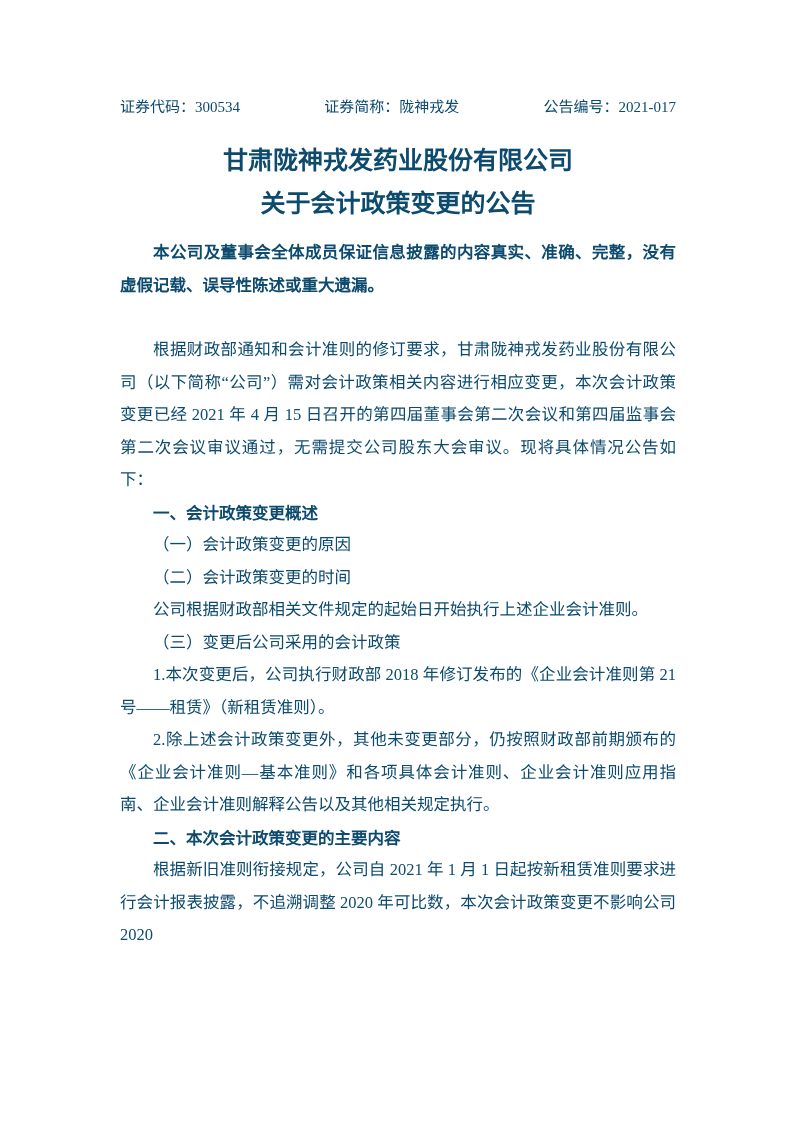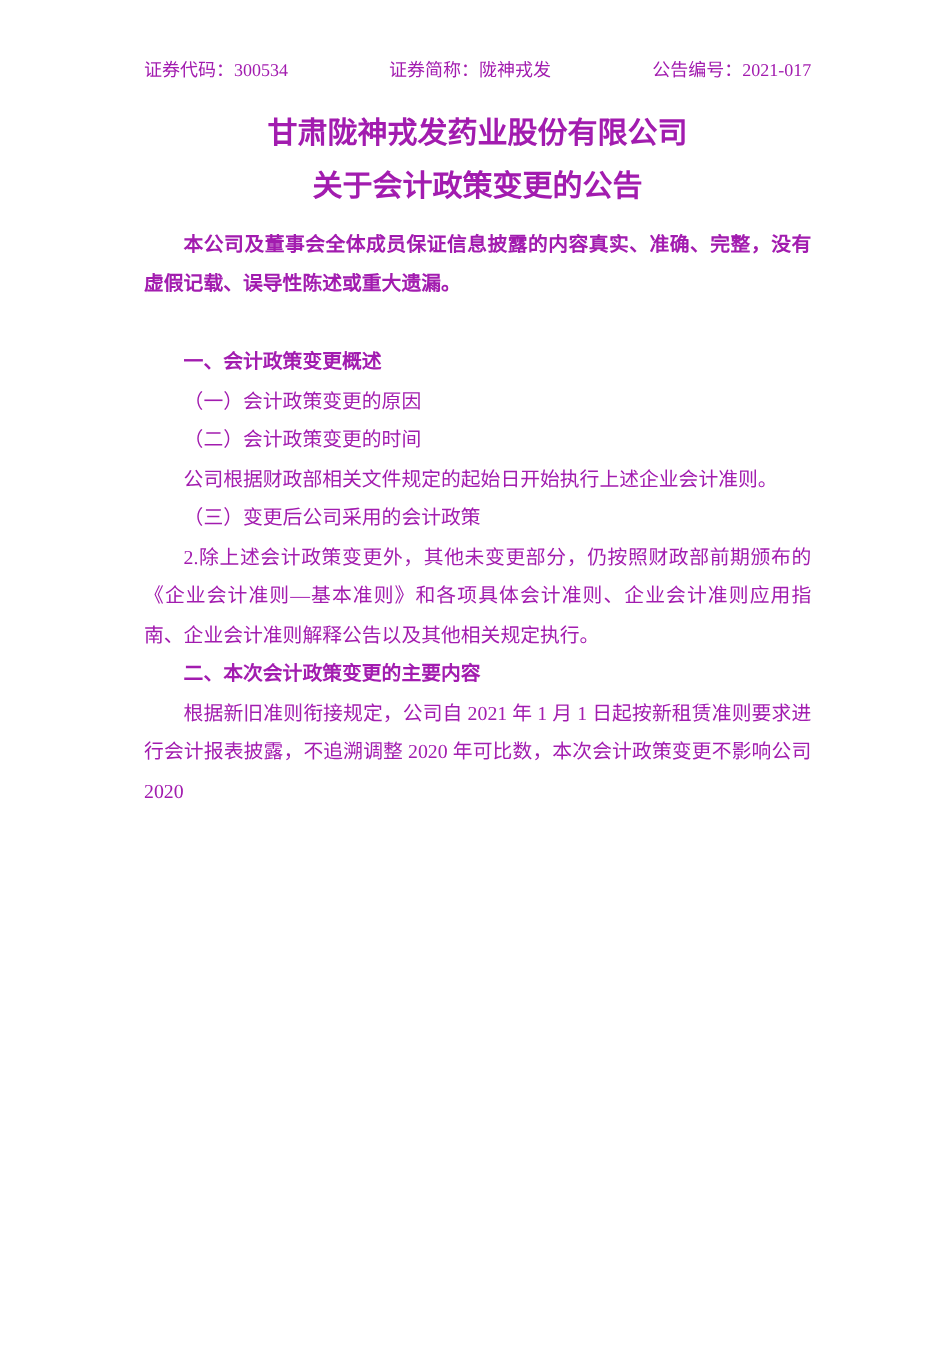--- a/index.html
+++ b/index.html
@@ -6,42 +6,42 @@
   html, body {
     margin: 0;
     padding: 0;
     background: #ffffff;
   }
   .page {
     position: relative;
     width: 793px;
     height: 1122px;
     background: #ffffff;
-    color: #a21caf;
+    color: #0c4a6e;
     font-family: "Liberation Serif", "DejaVu Serif", serif;
     font-size: 16.5px;
     line-height: 32.5px;
-    padding: 52px 117px 0 120px;
+    padding: 100px 117px 0 120px;
     overflow: hidden;
   }
   .doc-header {
     display: flex;
     justify-content: space-between;
     align-items: baseline;
     font-size: 15px;
     line-height: 1;
     margin: 0 0 33px 0;
   }
   .doc-header span {
     white-space: nowrap;
   }
   .doc-title {
     margin: 0 0 18px 0;
     text-align: center;
-    font-family: Liberation Mono, monospace;
+    font-family: Liberation Sans, sans-serif;
     font-weight: 700;
     font-size: 25px;
     line-height: 1;
   }
   .doc-subtitle {
     margin: 0;
     text-align: center;
     font-family: "Liberation Sans", "DejaVu Sans", sans-serif;
     font-weight: 700;
     font-size: 25px;
@@ -75,23 +75,25 @@
     <span>证券简称：陇神戎发</span>
     <span>公告编号：2021-017</span>
   </div>
 
   <h1 class="doc-title">甘肃陇神戎发药业股份有限公司</h1>
   <h2 class="doc-subtitle">关于会计政策变更的公告</h2>
 
   <p class="statement">本公司及董事会全体成员保证信息披露的内容真实、准确、完整，没有虚假记载、误导性陈述或重大遗漏。</p>
 
   <div>
+    <p class="para">根据财政部通知和会计准则的修订要求，甘肃陇神戎发药业股份有限公司（以下简称“公司”）需对会计政策相关内容进行相应变更，本次会计政策变更已经 2021 年 4 月 15 日召开的第四届董事会第二次会议和第四届监事会第二次会议审议通过，无需提交公司股东大会审议。现将具体情况公告如下：</p>
     <p class="para heading">一、会计政策变更概述</p>
     <p class="para">（一）会计政策变更的原因</p>
     <p class="para">（二）会计政策变更的时间</p>
     <p class="para">公司根据财政部相关文件规定的起始日开始执行上述企业会计准则。</p>
     <p class="para">（三）变更后公司采用的会计政策</p>
+    <p class="para">1.本次变更后，公司执行财政部 2018 年修订发布的《企业会计准则第 21 号——租赁》（新租赁准则）。</p>
     <p class="para">2.除上述会计政策变更外，其他未变更部分，仍按照财政部前期颁布的《企业会计准则—基本准则》和各项具体会计准则、企业会计准则应用指南、企业会计准则解释公告以及其他相关规定执行。</p>
     <p class="para heading">二、本次会计政策变更的主要内容</p>
     <p class="para">根据新旧准则衔接规定，公司自 2021 年 1 月 1 日起按新租赁准则要求进行会计报表披露，不追溯调整 2020 年可比数，本次会计政策变更不影响公司 2020</p>
   </div>
 
 </div>
 
 </body></html>

